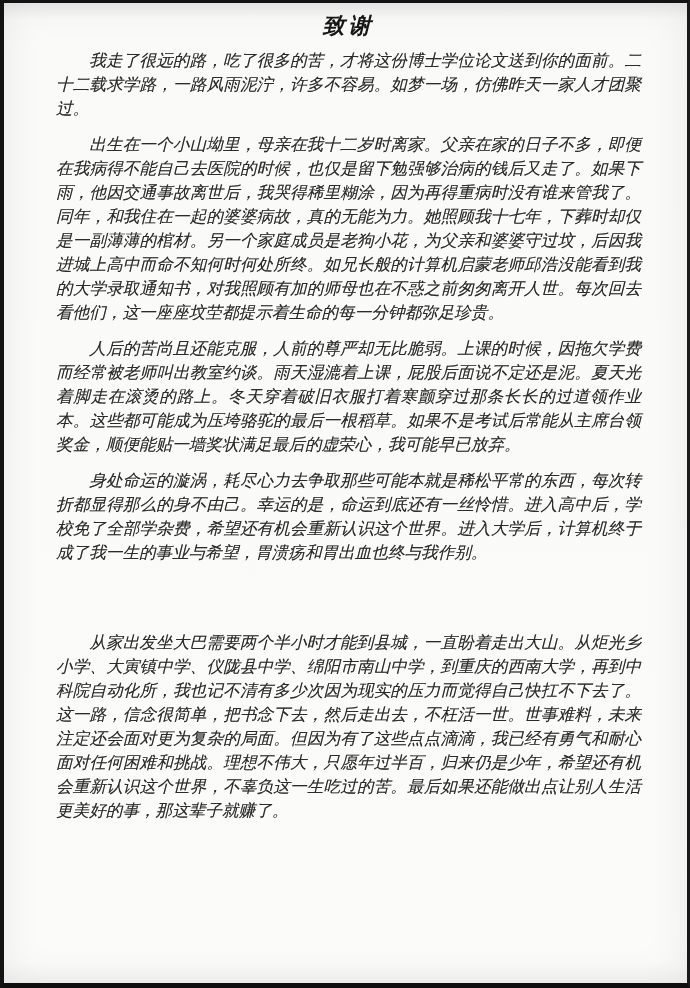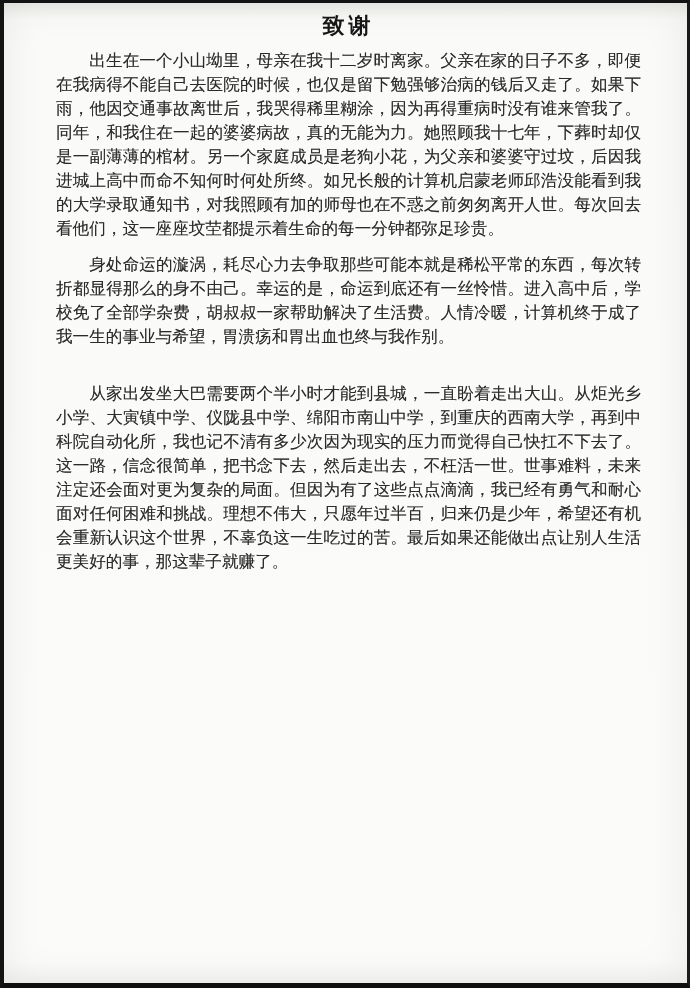--- a/index.html
+++ b/index.html
@@ -16,20 +16,21 @@
       linear-gradient(180deg, #ecece9 0px, #fafaf8 16px, #fbfbfa 960px, #f2f2ef 988px);
     border-left: 4px solid #131313;
     border-top: 3px solid #131313;
     border-right: 3px solid #1a1a1a;
     border-bottom: 5px solid #0f0f0f;
     box-shadow: inset 0 0 42px rgba(20,20,20,0.07);
     overflow: hidden;
   }
   .page {
     padding: 8px 46px 12px 52px;
+    font-style: italic;
   }
   .doc-title {
     font-family: "Liberation Sans", sans-serif;
     font-weight: 700;
     font-size: 22px;
     line-height: 30px;
     letter-spacing: 4px;
     text-align: center;
     color: #161616;
     margin: 0 0 8px 0;
@@ -39,34 +40,36 @@
     font-size: 16.6px;
     line-height: 24px;
     color: #2b2b2b;
     text-align: justify;
     text-justify: inter-character;
     text-indent: 2em;
     margin: 0 0 12px 0;
     text-shadow: 0 0 0.6px rgba(45,45,45,0.45);
   }
   .para.gap-before {
-    margin-top: 33px;
+    margin-top: 66px;
   }
 </style>
 </head>
 <body>
 
 <div class="photo-frame">
   <div class="page">
 
     <h1 class="doc-title">致谢</h1>
 
+    <p class="para">我走了很远的路，吃了很多的苦，才将这份博士学位论文送到你的面前。二十二载求学路，一路风雨泥泞，许多不容易。如梦一场，仿佛昨天一家人才团聚过。</p>
 
     <p class="para">出生在一个小山坳里，母亲在我十二岁时离家。父亲在家的日子不多，即便在我病得不能自己去医院的时候，也仅是留下勉强够治病的钱后又走了。如果下雨，他因交通事故离世后，我哭得稀里糊涂，因为再得重病时没有谁来管我了。同年，和我住在一起的婆婆病故，真的无能为力。她照顾我十七年，下葬时却仅是一副薄薄的棺材。另一个家庭成员是老狗小花，为父亲和婆婆守过坟，后因我进城上高中而命不知何时何处所终。如兄长般的计算机启蒙老师邱浩没能看到我的大学录取通知书，对我照顾有加的师母也在不惑之前匆匆离开人世。每次回去看他们，这一座座坟茔都提示着生命的每一分钟都弥足珍贵。</p>
 
 
+    <p class="para">人后的苦尚且还能克服，人前的尊严却无比脆弱。上课的时候，因拖欠学费而经常被老师叫出教室约谈。雨天湿漉着上课，屁股后面说不定还是泥。夏天光着脚走在滚烫的路上。冬天穿着破旧衣服打着寒颤穿过那条长长的过道领作业本。这些都可能成为压垮骆驼的最后一根稻草。如果不是考试后常能从主席台领奖金，顺便能贴一墙奖状满足最后的虚荣心，我可能早已放弃。</p>
 
-    <p class="para">身处命运的漩涡，耗尽心力去争取那些可能本就是稀松平常的东西，每次转折都显得那么的身不由己。幸运的是，命运到底还有一丝怜惜。进入高中后，学校免了全部学杂费，胡叔叔一家帮助解决了生活费。人情冷暖，计算机终于成了我一生的事业与希望，胃溃疡和胃出血也终与我作别。</p>
+    <p class="para">身处命运的漩涡，耗尽心力去争取那些可能本就是稀松平常的东西，每次转折都显得那么的身不由己。幸运的是，命运到底还有一丝怜惜。进入高中后，学校免了全部学杂费，希望还有机会重新认识这个世界。进入大学后，计算机终于成了我一生的事业与希望，胃溃疡和胃出血也终与我作别。</p>
 
     <p class="para gap-before">从家出发坐大巴需要两个半小时才能到县城，一直盼着走出大山。从炬光乡小学、大寅镇中学、仪陇县中学、绵阳市南山中学，到重庆的西南大学，再到中科院自动化所，我也记不清有多少次因为现实的压力而觉得自己快扛不下去了。这一路，信念很简单，把书念下去，然后走出去，不枉活一世。世事难料，未来注定还会面对更为复杂的局面。但因为有了这些点点滴滴，我已经有勇气和耐心面对任何困难和挑战。理想不伟大，只愿年过半百，归来仍是少年，希望还有机会重新认识这个世界，不辜负这一生吃过的苦。最后如果还能做出点让别人生活更美好的事，那这辈子就赚了。</p>
 
   </div>
 </div>
 
 </body></html>

